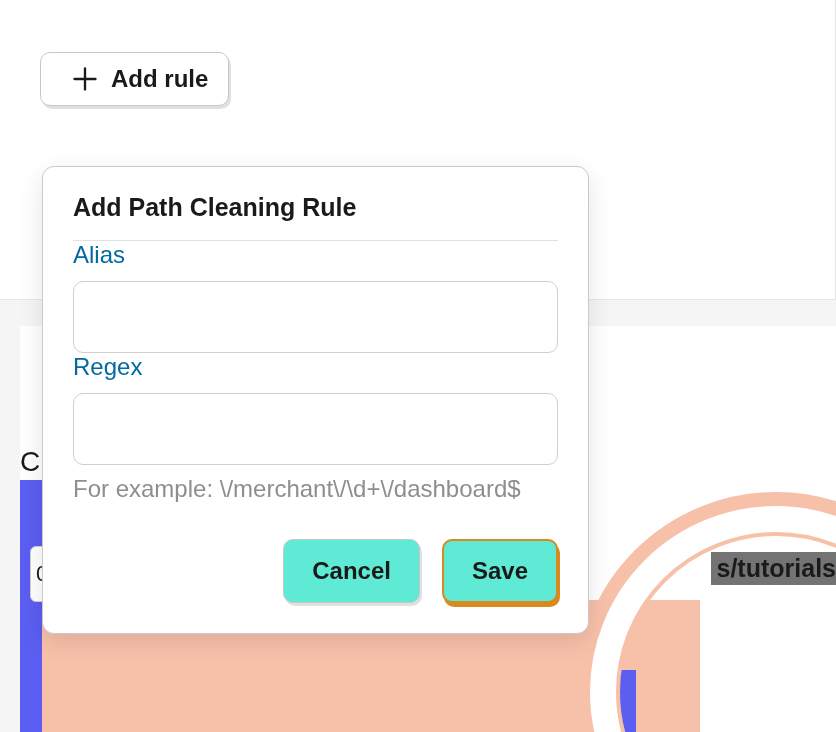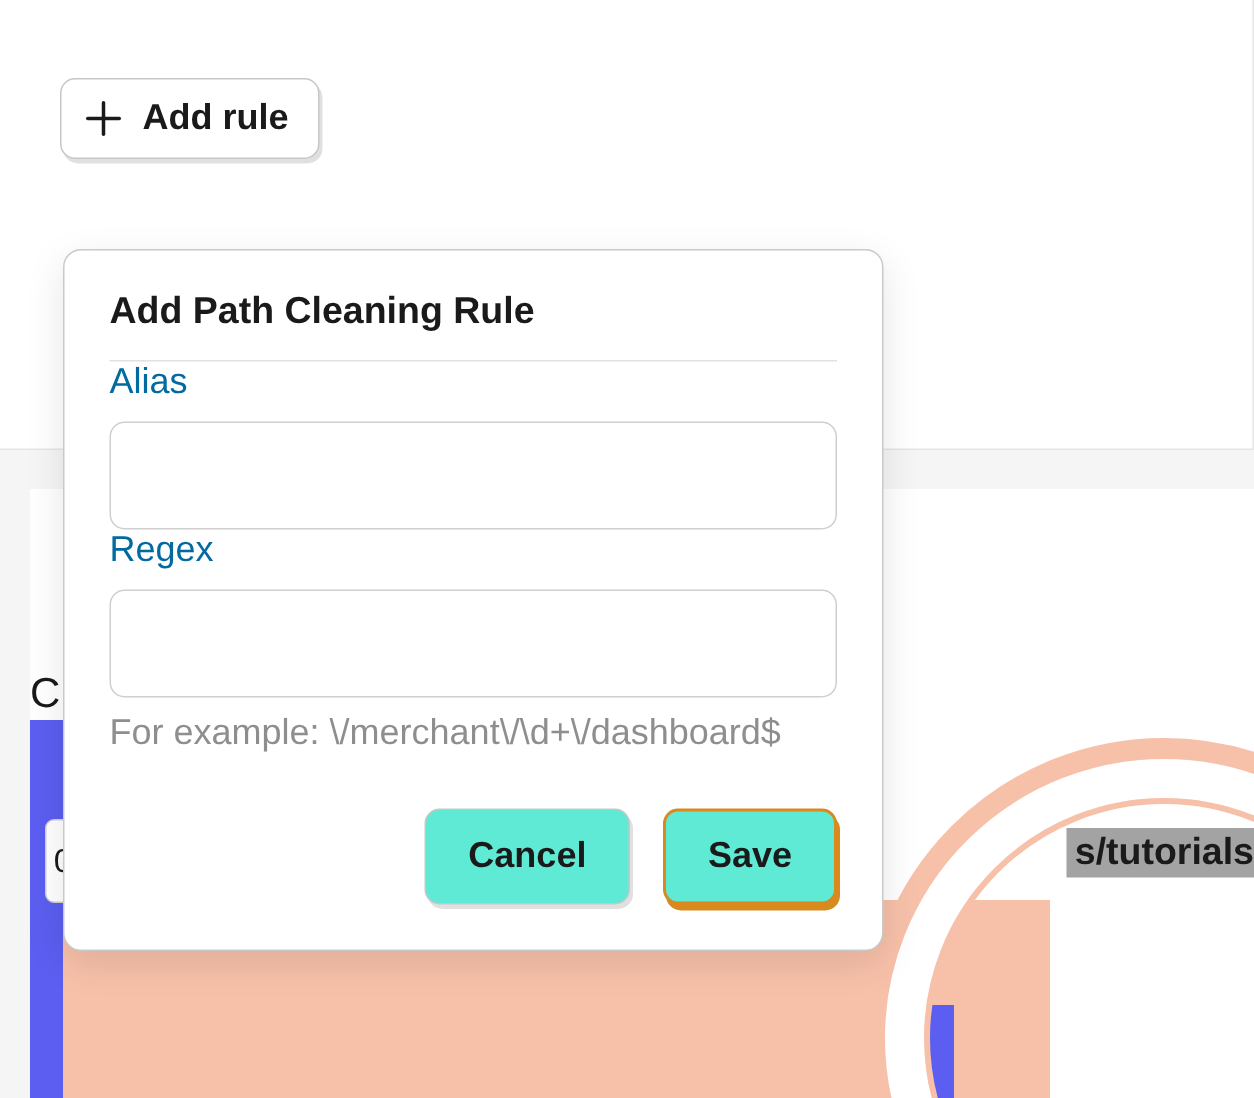--- a/index.html
+++ b/index.html
@@ -99,21 +99,21 @@
       border: 26px solid #fff;
       border-radius: 50%;
     }
     .bg-url-frag {
       position: absolute;
       right: 0;
       top: 552px;
       font-size: 25px;
       font-weight: 700;
       color: #1a1a1a;
-      background: #a3a3a3;
+      background: #737373;
       padding: 2px 0 2px 6px;
     }
 
     
     .section {
       position: absolute;
       left: 40px;
       top: 30px;
     }
     .section-title {
@@ -133,21 +133,21 @@
       align-items: center;
       justify-content: center;
     }
     .info-icon svg { width: 14px; height: 14px; }
 
     .add-rule-btn {
       margin-top: 22px;
       display: inline-flex;
       align-items: center;
       gap: 12px;
-      padding: 12px 20px 12px 14px;
+      padding: 12px 20px 12px 30px;
       border: 1.5px solid #c7c7c7;
       border-radius: 10px;
       background: #fff;
       font-size: 24px;
       font-weight: 600;
       color: #1a1a1a;
       cursor: pointer;
       box-shadow: 2px 3px 0 rgba(0,0,0,0.12);
     }
     .plus-icon { width: 28px; height: 28px; }

